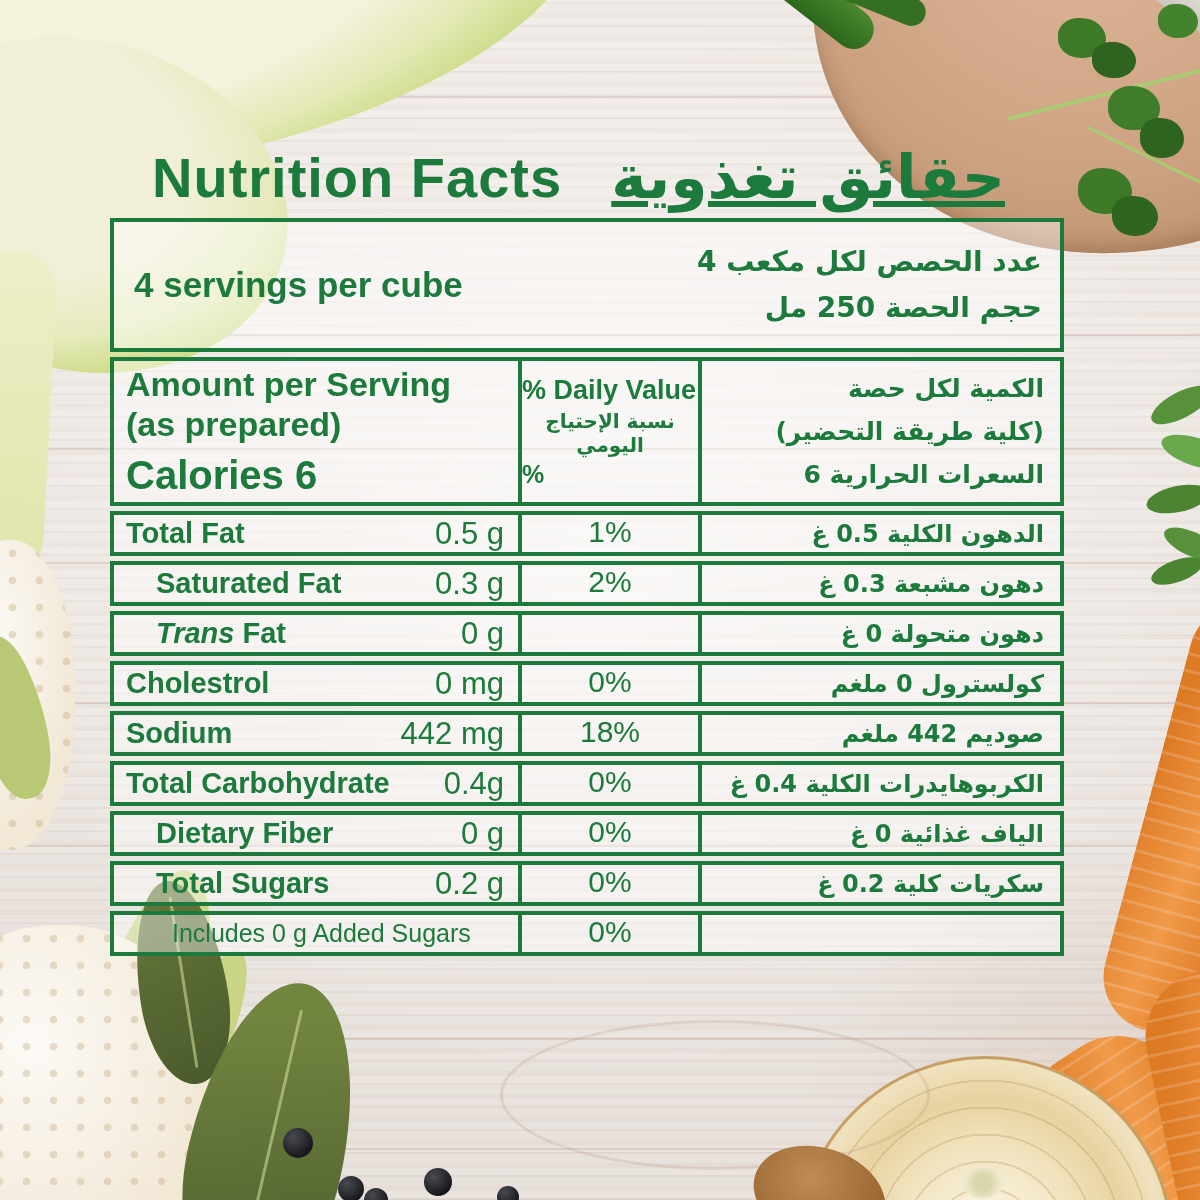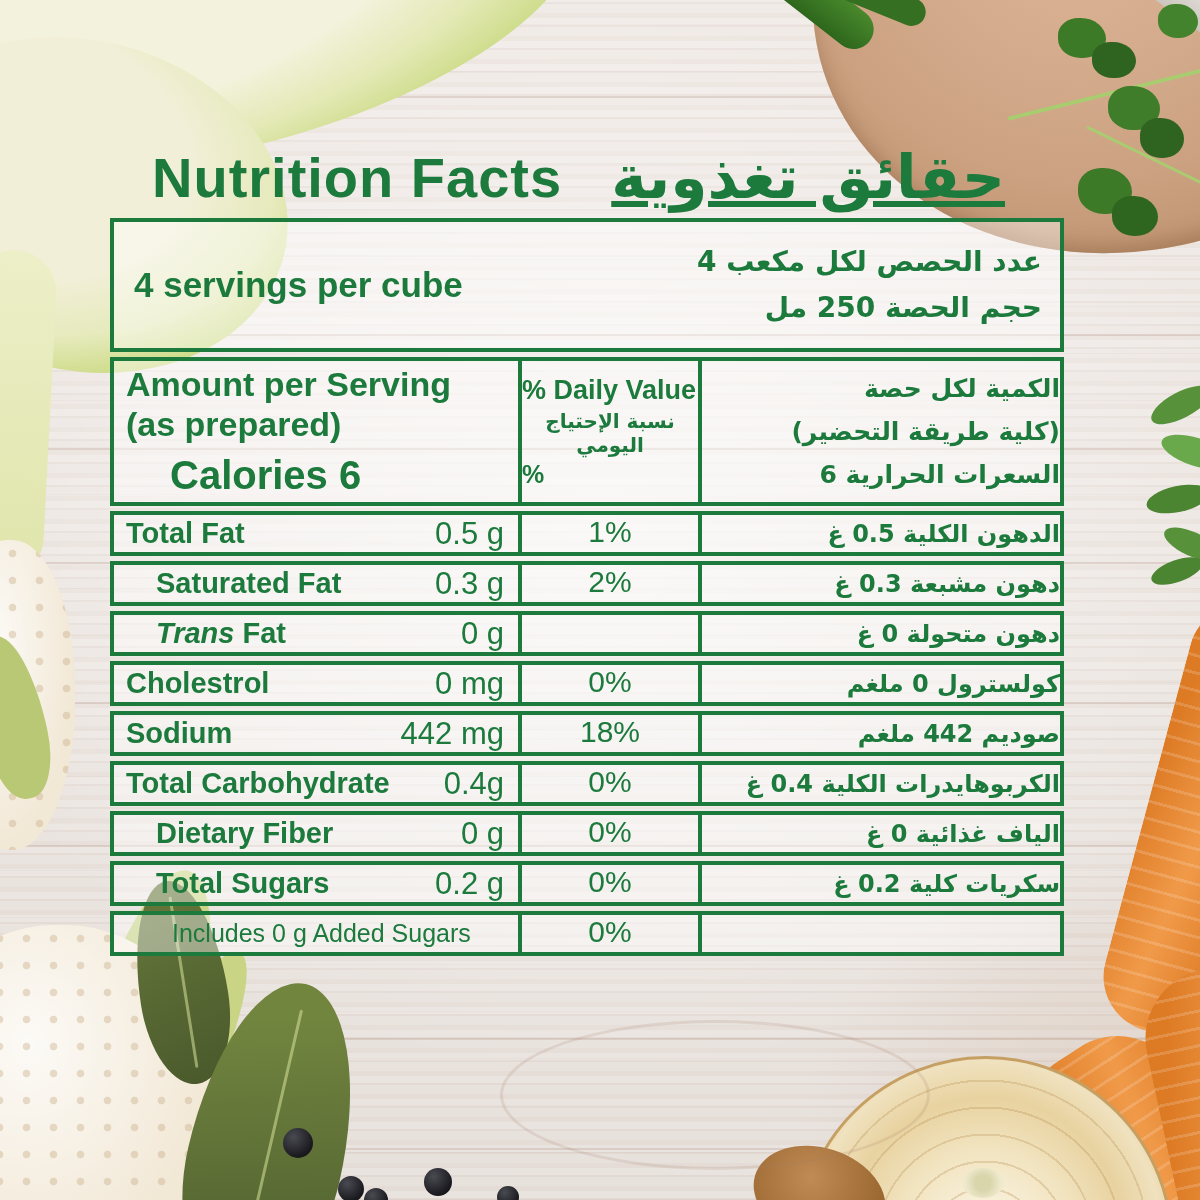--- a/index.html
+++ b/index.html
@@ -103,27 +103,27 @@
   .ntable{ position:absolute; left:110px; top:218px; width:954px; display:flex; flex-direction:column; gap:5px; }
   .box{ border:4px solid var(--green); background:rgba(255,255,255,0.42); display:flex; width:100%; }
   .servings{ height:134px; align-items:center; justify-content:space-between; }
   .serv-en{ padding-left:20px; font-size:35px; font-weight:700; color:var(--green); line-height:1.42; }
   .serv-ar{ padding-right:18px; font-size:28px; font-weight:700; color:var(--green); line-height:1.65;
     font-family:"DejaVu Sans", sans-serif; text-align:right; }
 
   .c1{ width:404px; display:flex; align-items:center; }
   .c2{ width:184px; border-left:4px solid var(--green); border-right:4px solid var(--green);
     display:flex; align-items:flex-start; justify-content:center; }
-  .c3{ flex:1; display:flex; align-items:center; 
+  .c3{ flex:1; display:flex; align-items:center; padding-right:16px;
     font-family:"DejaVu Sans", sans-serif; color:var(--green); }
 
   .header-row{ height:149px; }
   .hc1{ flex-direction:column; align-items:flex-start; justify-content:center; padding-left:12px; gap:1px; }
   .h-amount,.h-prep{ font-size:34px; font-weight:700; color:var(--green); line-height:1.15; }
-  .h-cal{ font-size:40px; font-weight:700; color:var(--green); margin-top:8px;margin-left:44px; }
+  .h-cal{ font-size:40px; font-weight:700; color:var(--green); margin-top:8px; }
   .hc2{ flex-direction:column; justify-content:center; gap:3px; text-align:center; }
   .h-dv{ font-size:27px; font-weight:700; color:var(--green); }
   .h-dv-ar{ font-size:20px; font-weight:700; color:var(--green); font-family:"DejaVu Sans", sans-serif; }
   .h-pct{ font-size:25px; font-weight:700; color:var(--green); }
   .hc3{ flex-direction:column; align-items:flex-start; justify-content:center; gap:13px; }
   .hc3 div{ font-size:25px; font-weight:700; line-height:1.2; }
 
   .nrow{ height:45px; }
   .lbl{ font-size:29px; font-weight:700; color:var(--green); padding-left:12px; white-space:nowrap; }
   .ind1{ padding-left:42px; }

